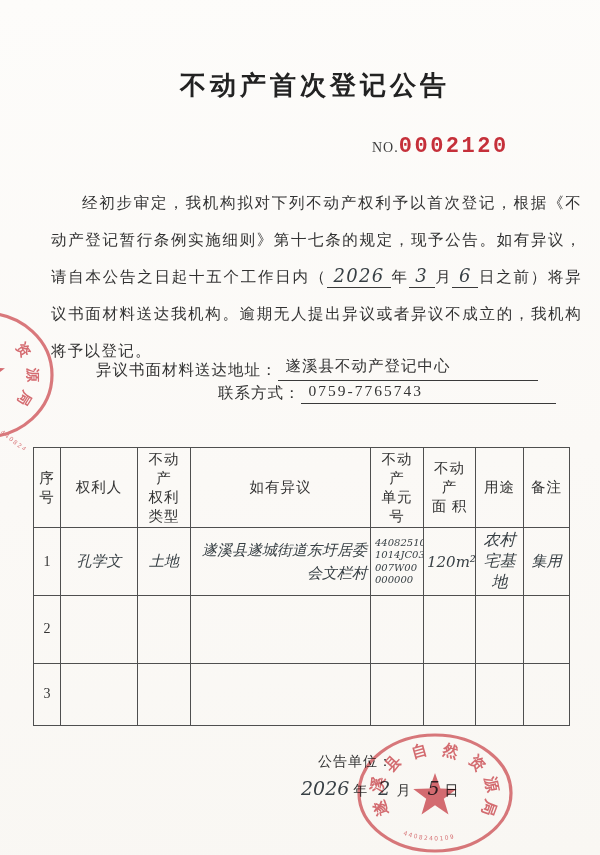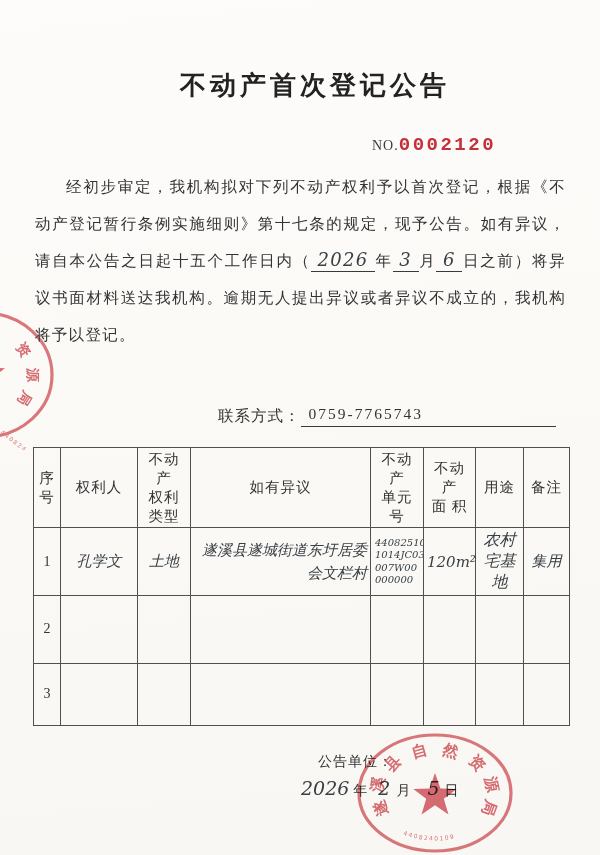--- a/index.html
+++ b/index.html
@@ -10,37 +10,37 @@
     font-family:"Liberation Serif", serif;
   }
   .title{
     position:absolute; top:68px; left:15px; width:600px;
     text-align:center; font-size:26px; font-weight:bold; color:#222;
     letter-spacing:4px; font-family:"Liberation Sans", sans-serif;
   }
   .docno{position:absolute; top:134px; left:372px; white-space:nowrap;}
   .docno .prefix{font-size:14px; color:#3b3b3b; letter-spacing:1px; font-family:"Liberation Serif",serif;}
   .docno .num{
-    font-size:19px; font-weight:bold; color:#c5303a; letter-spacing:2.5px;
+    font-size:22px; font-weight:bold; color:#c5303a; letter-spacing:2.5px;
     font-family:"Liberation Mono", monospace;
   }
   .para{
-    position:absolute; top:168px; left:35px; width:531px; margin:0;
+    position:absolute; top:168px; left:35px; width:531px; margin:16px;
     font-size:15.5px; line-height:37px; letter-spacing:1.3px;
     text-align:justify; text-indent:2em; color:#333;
   }
   .blank{
     display:inline-block; border-bottom:1px solid #3a3a3a;
     text-align:center; line-height:20px; text-indent:0;
   }
   .blank.b-year{width:64px;} .blank.b-month{width:26px;} .blank.b-day{width:26px;}
   .hw{font-family:"DejaVu Serif", serif; font-style:italic; color:#384045;}
   .hw-date{font-size:18px;}
   .line-addr{position:absolute; top:356px; left:96px; font-size:15.5px; letter-spacing:1px; white-space:nowrap;}
-  .line-contact{position:absolute; top:405px; left:218px; font-size:15.5px; letter-spacing:1px; white-space:nowrap;}
+  .line-contact{position:absolute; top:382px; left:218px; font-size:15.5px; letter-spacing:1px; white-space:nowrap;}
   .fill{
     display:inline-block; border-bottom:1px solid #3a3a3a;
     padding:0 4px 3px 8px; vertical-align:bottom;
   }
   .fill.addr-v{width:248px;}
   .fill.contact-v{width:243px; letter-spacing:2px;}
   .doc-table{
     position:absolute; top:447px; left:33px; width:536px;
     border-collapse:collapse; table-layout:fixed;
   }
@@ -93,20 +93,23 @@
   </svg>
 
   <div class="title">不动产首次登记公告</div>
 
   <div class="docno">
     <span class="prefix">NO.</span><span class="num">0002120</span>
   </div>
 
   <p class="para"><span>经初步审定，我机构拟对下列不动产权利予以首次登记，根据《不动产登记暂行条例实施细则》第十七条的规定，现予公告。如有异议，请自本公告之日起十五个工作日内（</span><span class="blank b-year"><span class="hw hw-date">2026</span></span><span>年</span><span class="blank b-month"><span class="hw hw-date">3</span></span><span>月</span><span class="blank b-day"><span class="hw hw-date">6</span></span><span>日之前）将异议书面材料送达我机构。逾期无人提出异议或者异议不成立的，我机构将予以登记。</span></p>
 
+  <div class="line-addr">
+    <span>异议书面材料送达地址：</span><span class="fill addr-v">遂溪县不动产登记中心</span>
+  </div>
 
   <div class="line-contact">
     <span>联系方式：</span><span class="fill contact-v">0759-7765743</span>
   </div>
 
   <table class="doc-table">
     <colgroup>
       <col style="width:27px">
         <col style="width:77px">
         <col style="width:53px">

